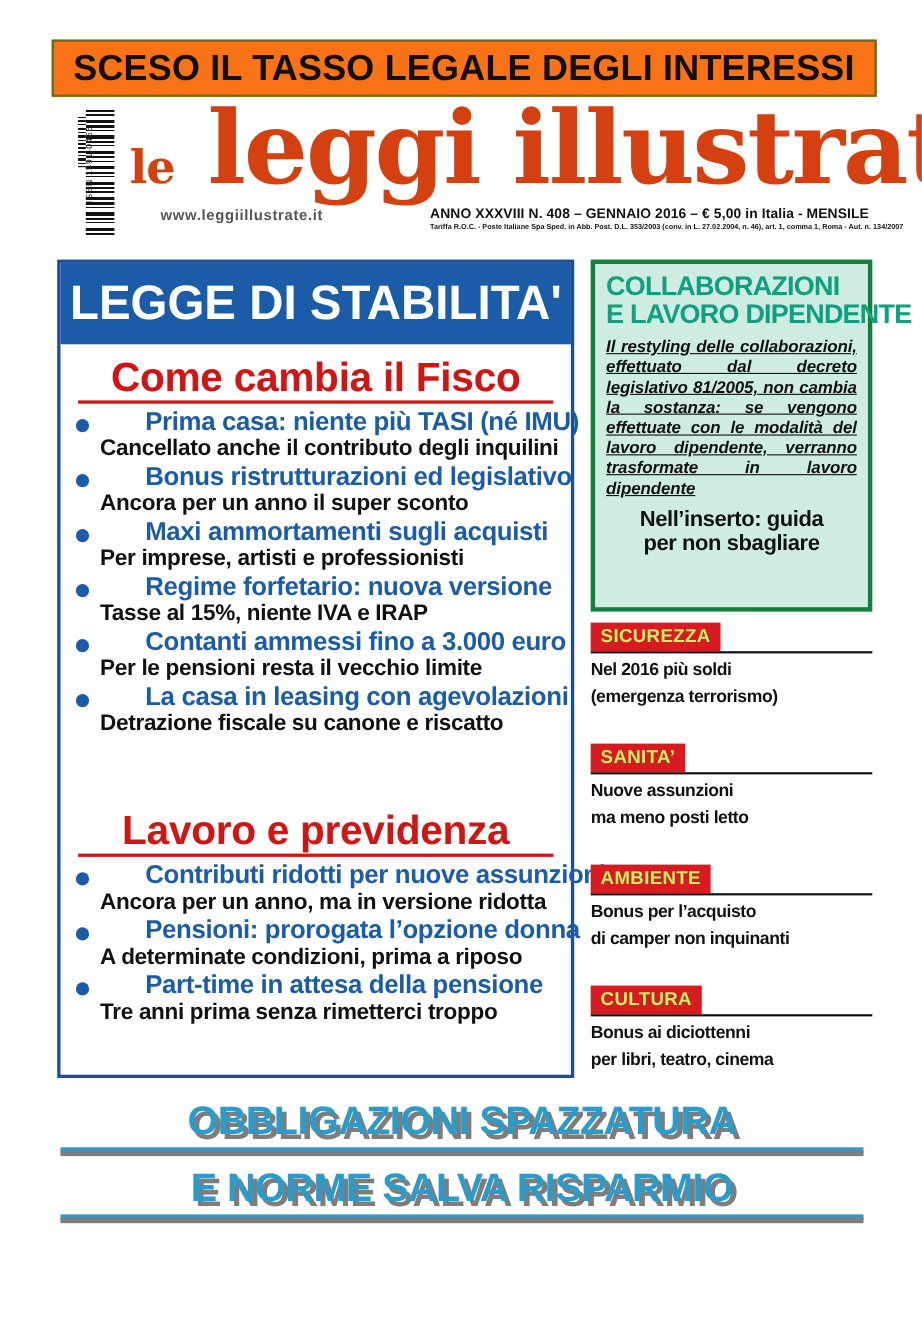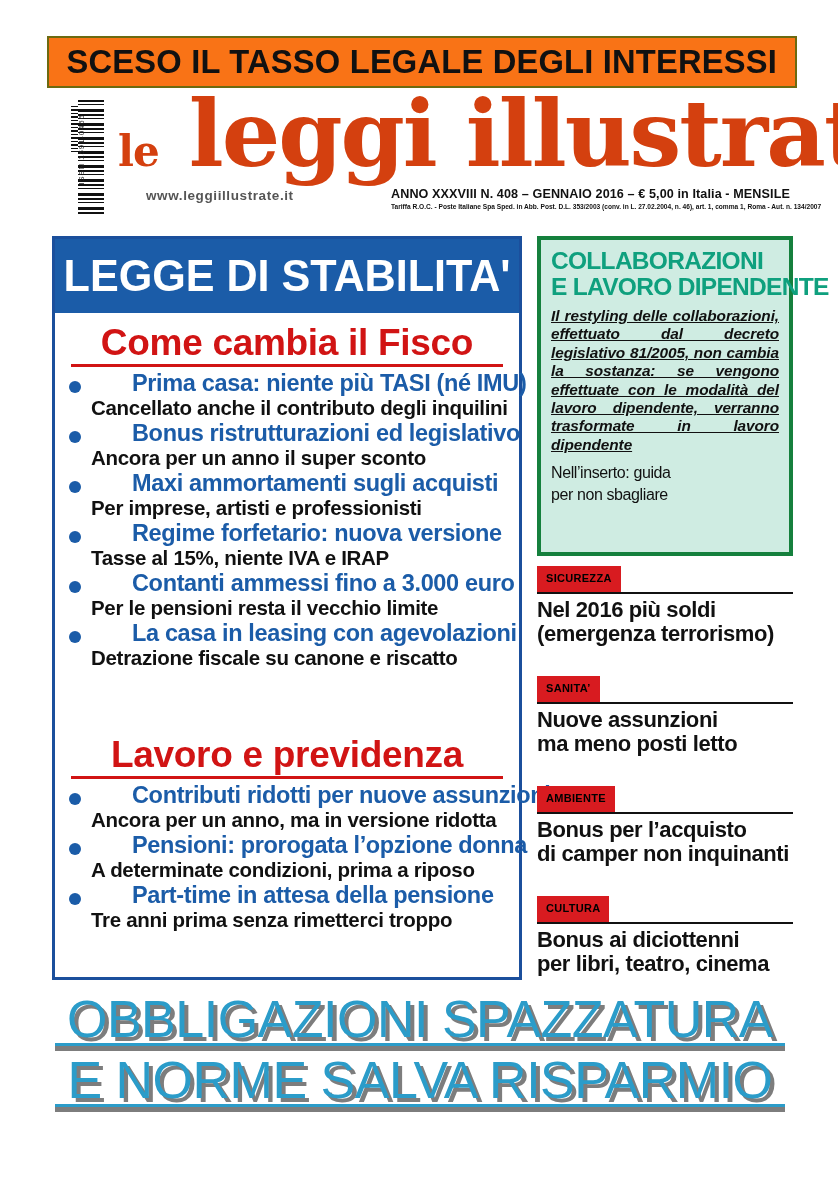--- a/index.html
+++ b/index.html
@@ -129,51 +129,52 @@
   .teal-title div{white-space:nowrap;}
   .teal-body{
     margin-top:7px;
     font-style:italic;font-weight:bold;color:#111;
     font-size:15.4px;line-height:18.4px;letter-spacing:-0.1px;
     text-align:justify;
     text-decoration:underline;
   }
   .teal-kicker{
     margin-top:8px;
-    font-weight:normal;color:#111;font-size:16px;line-height:21.5px;
+    font-weight:bold;color:#111;font-size:20px;line-height:21.5px;
     letter-spacing:-0.4px;
+    text-align:center;
   }
   .teal-kicker div{white-space:nowrap;}
 
   
   .news{position:absolute;left:537px;width:256px;}
   .news-label{
-    display:inline-block;background:#d81b20;color:#000000;
-    font-weight:bold;font-size:11px;line-height:17px;letter-spacing:0.3px;
+    display:inline-block;background:#d81b20;color:#bef264;
+    font-weight:bold;font-size:17px;line-height:17px;letter-spacing:0.3px;
     padding:4px 9px 5px 9px;
   }
   .news-rule{height:2px;background:#111;width:100%;margin-top:0px;}
   .news-text{
     margin-top:4px;font-weight:bold;color:#111;
-    font-size:22px;line-height:23.5px;letter-spacing:-0.4px;
+    font-size:16px;line-height:23.5px;letter-spacing:-0.4px;
   }
   .news-text div{white-space:nowrap;}
   .n1{top:566px;}
   .n2{top:676px;}
   .n3{top:786px;}
   .n4{top:896px;}
 
   
   .bottom{
     position:absolute;left:55px;top:993px;width:730px;
   }
   .bb-line{position:relative;margin-bottom:3px;}
   .bb-text{
-    font-weight:normal;color:#2b9cc9;
-    font-size:52px;line-height:52px;letter-spacing:-0.5px;
+    font-weight:bold;color:#2b9cc9;
+    font-size:36px;line-height:52px;letter-spacing:-0.5px;
     white-space:nowrap;text-align:center;
     text-shadow:4px 4px 0 #7d7d7d;
   }
   .bb-rule{
     height:5px;background:#7d7d7d;width:100%;margin-top:1px;
     box-shadow:0 -3px 0 #2b9cc9;
   }
 </style>
 </head>
 <body>

